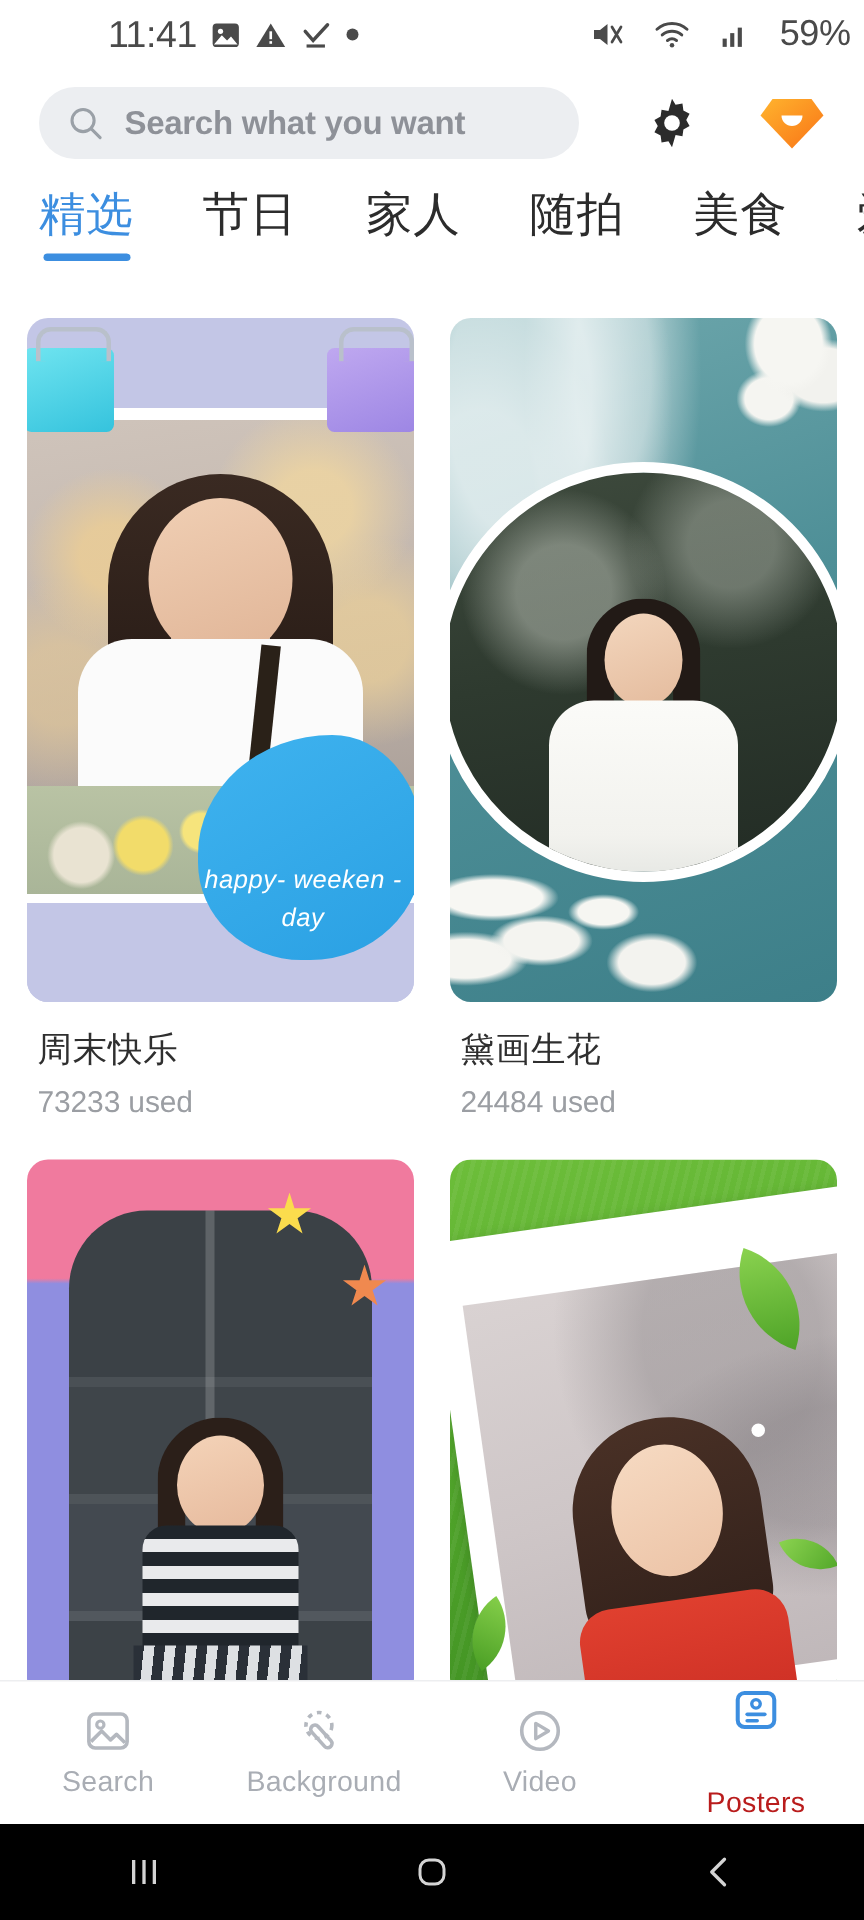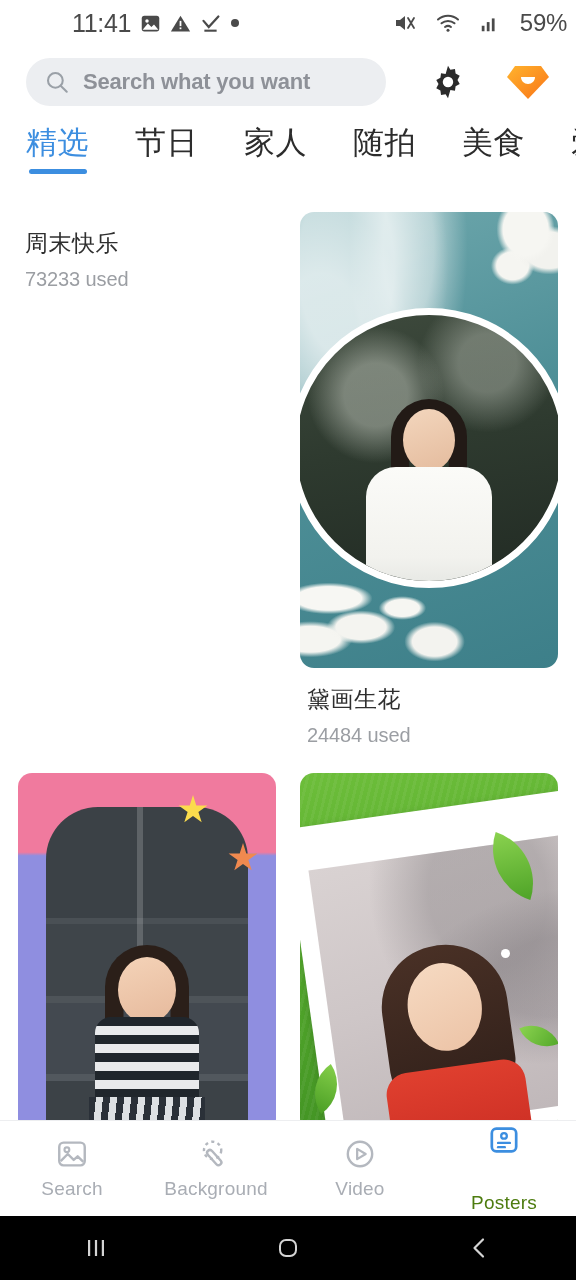--- a/index.html
+++ b/index.html
@@ -293,21 +293,21 @@
   
   .bottomnav{
     position:absolute; left:0; right:0; bottom:64px; height:96px;
     background:#ffffff; border-top:1px solid #edeef0;
     display:flex; align-items:center;
   }
   .navitem{
     flex:1; display:flex; flex-direction:column; align-items:center; gap:7px;
   }
   .nav-label{ font-size:19px; color:#a9adb4; letter-spacing:.2px; }
-  .navitem.active .nav-label{ color:#4d7c0f;margin-top:28px; }
+  .navitem.active .nav-label{ color:#b91c1c;margin-top:28px; }
 
   
   .androidnav{
     position:absolute; left:0; right:0; bottom:0; height:64px; background:#000000;
     display:flex; align-items:center; justify-content:space-around;
   }
   .an-btn{ display:flex; align-items:center; justify-content:center; width:120px; height:64px; }
 </style>
 </head>
 <body>
@@ -410,20 +410,36 @@
   <div class="tab">
     <span class="tab-label">爱情</span>
     <span class="tab-underline"></span>
   </div>
 
 </div>
 
 <div class="grid">
 
   <div class="card">
+    <div class="thumb t1">
+      <div class="paper"></div>
+      <div class="photo"></div>
+      <div class="hair"></div>
+      <div class="head"></div>
+      <div class="body"></div>
+      <div class="strap"></div>
+      <div class="flowers"></div>
+      <div class="band"></div>
+      <div class="clipL"></div>
+      <div class="clipR"></div>
+      <div class="brush"></div>
+      <div class="brush-txt">happy-
+weeken
+-day</div>
+    </div>
     <div class="card-title">周末快乐</div>
     <div class="card-used">73233 used</div>
   </div>
 
   <div class="card">
     <div class="thumb t2">
       <div class="ring">
         <div class="p-hair"></div>
         <div class="p-head"></div>
         <div class="p-robe"></div>

